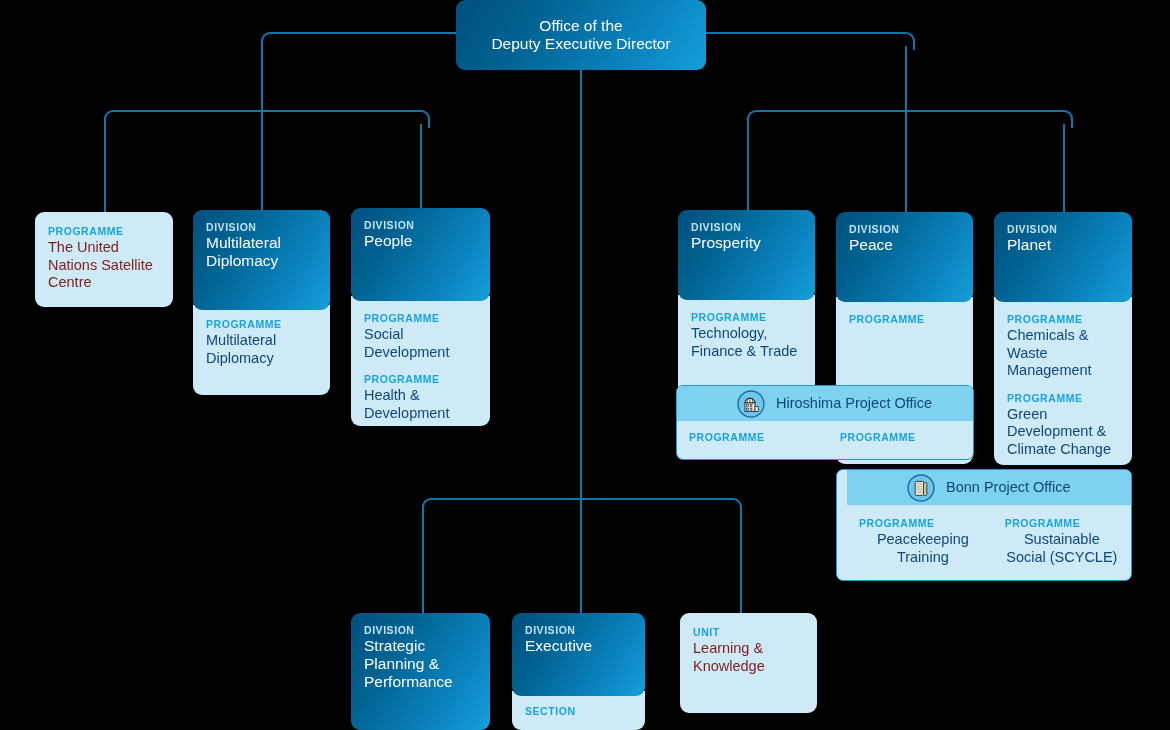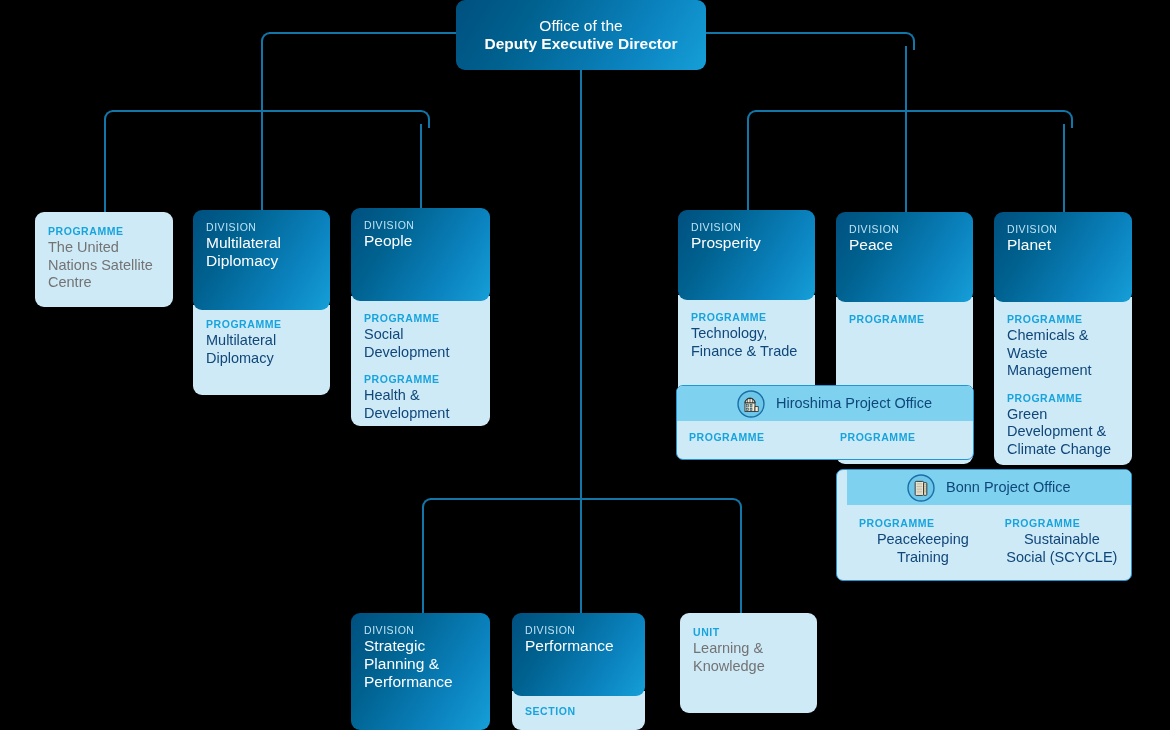--- a/index.html
+++ b/index.html
@@ -19,21 +19,21 @@
 
   
   .node{position:absolute;border-radius:9px;box-sizing:border-box;}
 
   .head{
     border-radius:9px;
     background:linear-gradient(122deg,#00507f 0%,#00618f 28%,#0b84c0 72%,#169fd8 100%);
     box-sizing:border-box;padding:11px 13px 10px 13px;overflow:hidden;
   }
   .head .kicker{
-    color:#bfe3f4;font-size:10.5px;font-weight:normal;letter-spacing:.55px;
+    color:#bfe3f4;font-size:10.5px;font-weight:bold;letter-spacing:.55px;
     line-height:12px;margin-bottom:1px;
   }
   .head .title{color:#ffffff;font-size:15.5px;line-height:18px;font-weight:400;}
 
   .panel{
     background:#cfeaf7;border-radius:9px;box-sizing:border-box;
     padding:13px 13px 12px 13px;overflow:hidden;
   }
   
   .panel.under{border-top-left-radius:0;border-top-right-radius:0;}
@@ -48,21 +48,21 @@
 
   
   .lightcard{
     background:#cfeaf7;border-radius:9px;box-sizing:border-box;
     padding:13px 13px 12px 13px;overflow:hidden;
   }
   .lightcard .kicker{
     color:#17a4dd;font-size:10.5px;font-weight:bold;letter-spacing:.55px;
     line-height:12px;margin-bottom:2px;
   }
-  .lightcard .title{color:#737373;font-size:14.5px;line-height:17.5px;}
+  .lightcard .title{color:#7f1d1d;font-size:14.5px;line-height:17.5px;}
 
   
   .office{
     position:absolute;box-sizing:border-box;
     background:#cfeaf7;border:1.5px solid #2196d4;border-radius:7px;
     overflow:hidden;
   }
   .office .bar{
     height:35px;background:#7ed2ef;display:flex;align-items:center;
     box-sizing:border-box;
@@ -110,21 +110,21 @@
 
   <div class="conn h" style="left:430px;top:498px;width:302px;"></div>
   <div class="corner tl" style="left:422px;top:498px;"></div>
   <div class="corner tr" style="left:724px;top:498px;"></div>
   <div class="conn v" style="left:422px;top:512px;height:103px;"></div>
   <div class="conn v" style="left:580px;top:498px;height:117px;"></div>
   <div class="conn v" style="left:740px;top:512px;height:103px;"></div>
 
   <div class="node head" style="left:456px;top:0px;width:250px;height:70px;display:flex;flex-direction:column;align-items:center;justify-content:center;padding:0;">
     <div class="title" style="text-align:center;">Office of the</div>
-    <div class="title" style="text-align:center;font-weight:bold;">Deputy Executive Director</div>
+    <div class="title" style="text-align:center;">Deputy Executive Director</div>
   </div>
 
   <div class="node lightcard" style="left:35px;top:212px;width:138px;height:95px;">
     <div class="kicker">PROGRAMME</div>
     <div class="title">The United Nations Satellite Centre</div>
   </div>
 
   <div class="node" style="left:193px;top:210px;width:137px;height:185px;">
     <div class="panel under" style="position:absolute;left:0;top:95px;width:137px;height:90px;border-radius:0 0 9px 9px;">
       <div class="prog">
@@ -276,21 +276,21 @@
 
   <div class="node" style="left:512px;top:613px;width:133px;height:117px;">
     <div class="panel under" style="position:absolute;left:0;top:78px;width:133px;height:39px;border-radius:0 0 9px 9px;padding-top:14px;">
       <div class="prog">
         <div class="kicker">SECTION</div>
         <div class="title"></div>
       </div>
     </div>
     <div class="head" style="position:absolute;left:0;top:0;width:133px;height:83px;">
       <div class="kicker">DIVISION</div>
-      <div class="title">Performance</div>
+      <div class="title">Executive</div>
     </div>
   </div>
 
   <div class="node lightcard" style="left:680px;top:613px;width:137px;height:100px;">
     <div class="kicker">UNIT</div>
     <div class="title">Learning &amp; Knowledge</div>
   </div>
 
 </div>
 

